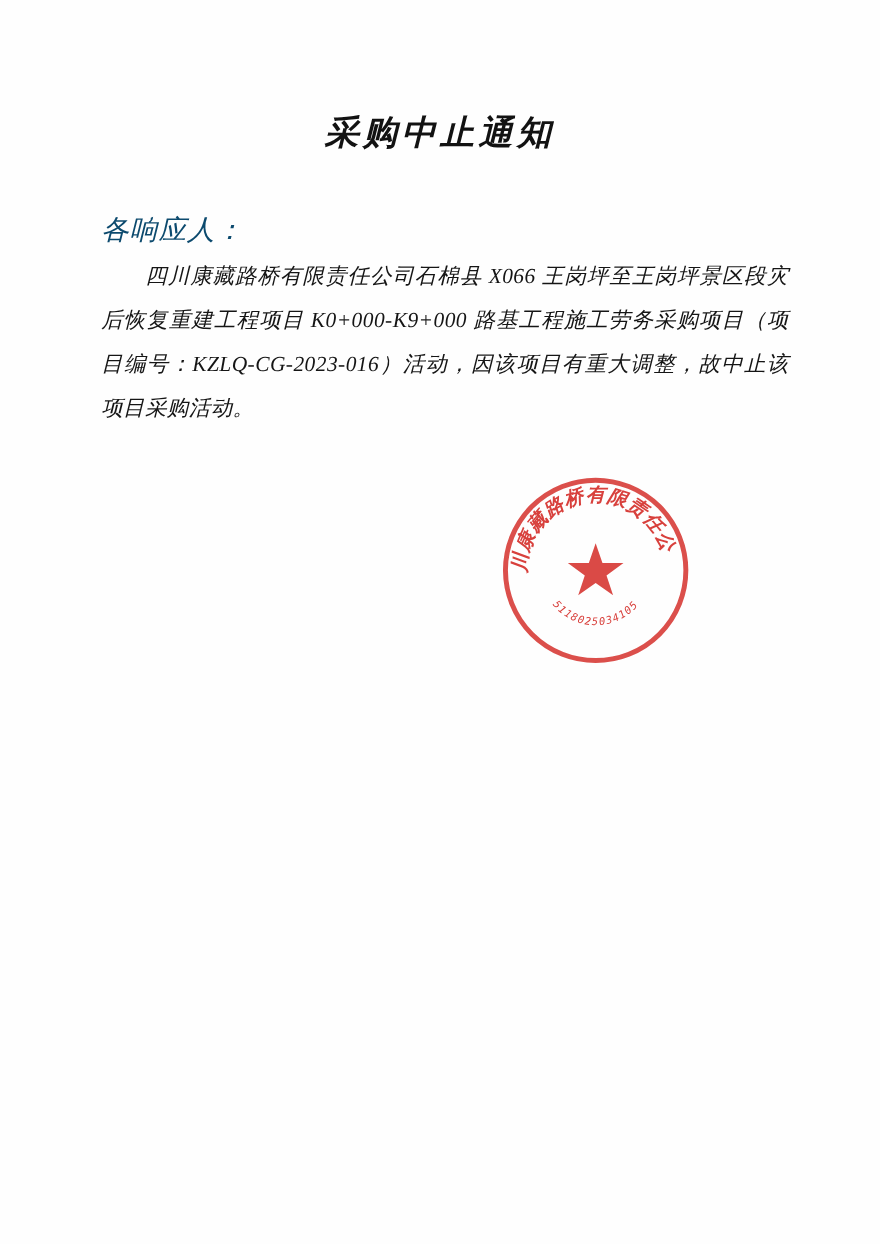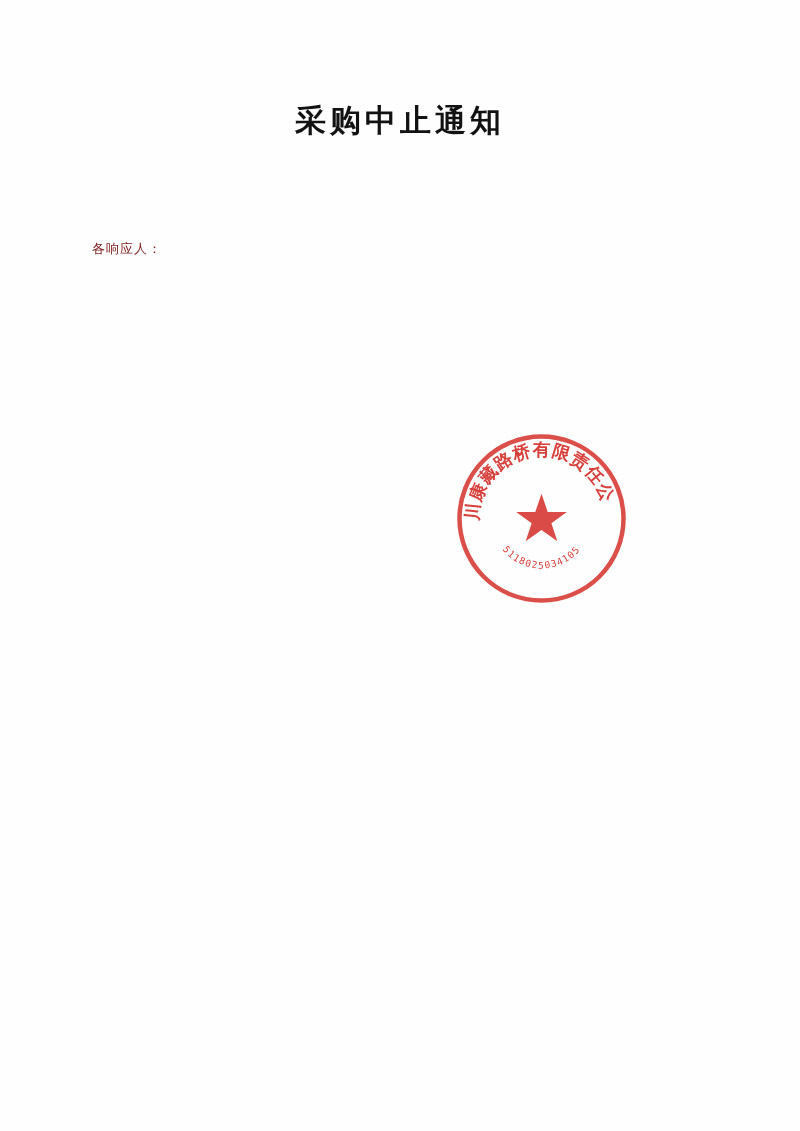--- a/index.html
+++ b/index.html
@@ -16,43 +16,43 @@
     overflow: hidden;
   }
 
   .page {
     position: absolute;
     top: 0;
     left: 0;
     width: 800px;
     height: 1131px;
     background: #fefefe;
+    font-style: italic;
   }
 
   .doc-title {
     position: absolute;
     top: 100px;
     left: 0;
     width: 800px;
     text-align: center;
     font-size: 31px;
     font-weight: bold;
     letter-spacing: 4px;
     font-family: "Liberation Serif", "DejaVu Serif", serif;
     color: #121212;
   }
 
   .salutation {
     position: absolute;
     top: 192px;
     left: 92px;
-    font-size: 13px;
+    font-size: 25px;
     letter-spacing: 1px;
-    color: #7f1d1d;
-    margin-top: 48px;
+    color: #0c4a6e;
   }
 
   .body-text {
     position: absolute;
     top: 232px;
     left: 92px;
     width: 625px;
     font-size: 19.5px;
     line-height: 40px;
     text-indent: 40px;
@@ -103,20 +103,21 @@
 </style>
 </head>
 <body>
 
 <div class="page">
 
   <div class="doc-title">采购中止通知</div>
 
   <div class="salutation">各响应人：</div>
 
+  <div class="body-text">四川康藏路桥有限责任公司石棉县 X066 王岗坪至王岗坪景区段灾后恢复重建工程项目 K0+000-K9+000 路基工程施工劳务采购项目（项目编号：KZLQ-CG-2023-016）活动，因该项目有重大调整，故中止该项目采购活动。</div>
 
 
   <div class="seal">
     <svg width="173" height="173" viewBox="0 0 173 173" xmlns="http://www.w3.org/2000/svg">
       <defs>
         <path id="ringpath" d="M 86.5,86.5 m -63,0 a 63,63 0 1 1 126,0" transform="rotate(-8 86.5 86.5)" fill="none"></path>
         <path id="ringpath2" d="M 86.5,86.5 m -50,0 a 50,50 0 1 0 100,0" fill="none"></path>
       </defs>
 
       <circle cx="86.5" cy="86.5" r="82" fill="none" stroke="#d8403c" stroke-width="4.5" opacity="0.92"></circle>

